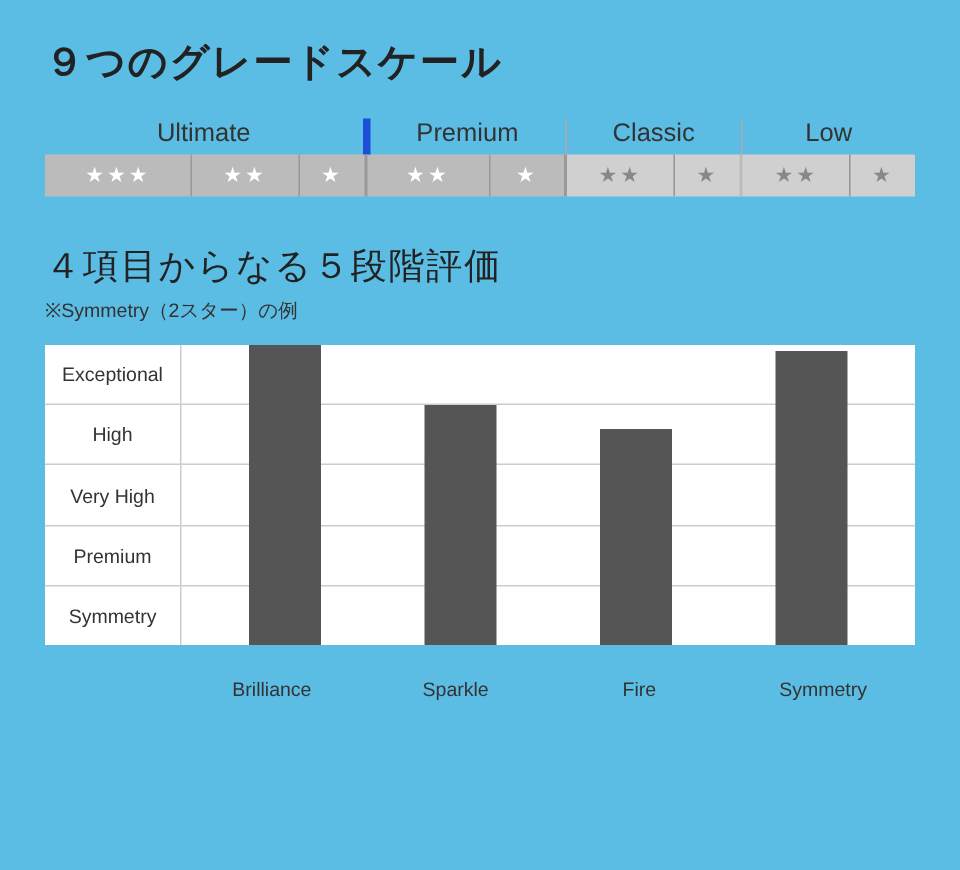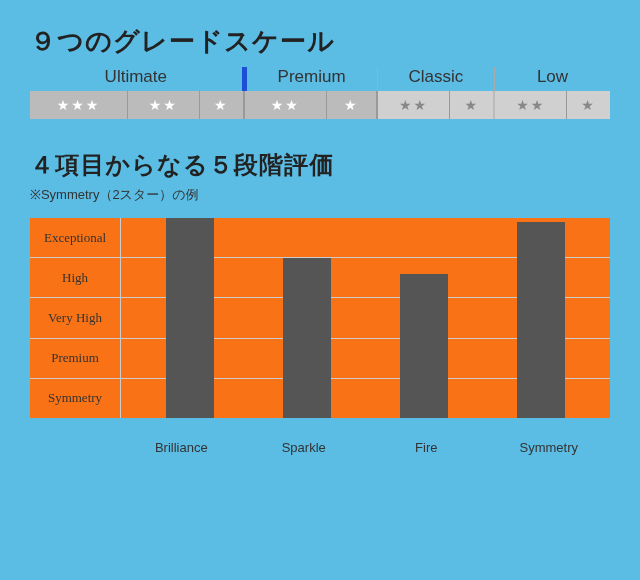--- a/index.html
+++ b/index.html
@@ -14,21 +14,21 @@
 
     .page {
       padding: 24px 30px 20px 30px;
     }
 
     
     .section-title {
       font-size: 26px;
       font-weight: bold;
       color: #222;
-      margin-bottom: 8px;
+      margin-bottom: 20px;
       letter-spacing: 0.05em;
     }
 
     .grade-table {
       width: 100%;
       border-collapse: collapse;
       margin-bottom: 30px;
     }
 
     .grade-header-row td {
@@ -55,38 +55,37 @@
 
     .star-cell {
       color: white;
       font-size: 14px;
       letter-spacing: 2px;
     }
 
     
     .section2-title {
       font-size: 24px;
-      font-weight: bold;
+      font-weight: normal;
       color: #222;
       margin-bottom: 4px;
       letter-spacing: 0.05em;
     }
 
     .section2-sub {
       font-size: 13px;
       color: #333;
       margin-bottom: 14px;
     }
 
     
     .chart-container {
-      background: #f97316;
+      background: #ffffff;
       width: 100%;
       position: relative;
-      font-family: Liberation Serif, serif;
     }
 
     .chart-inner {
       display: flex;
       flex-direction: row;
     }
 
     
     .y-labels {
       display: flex;

